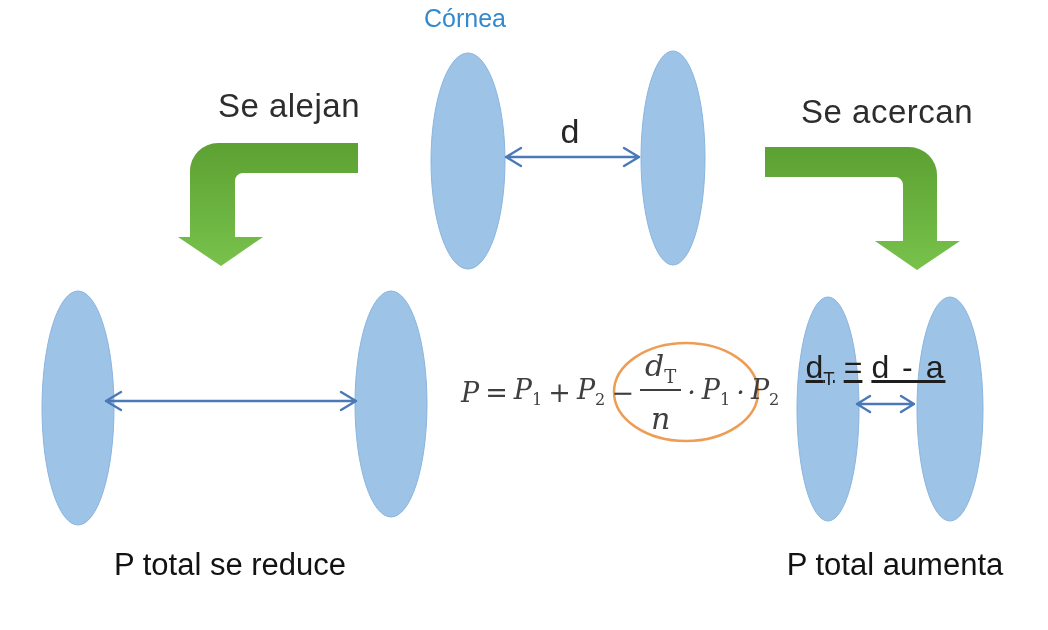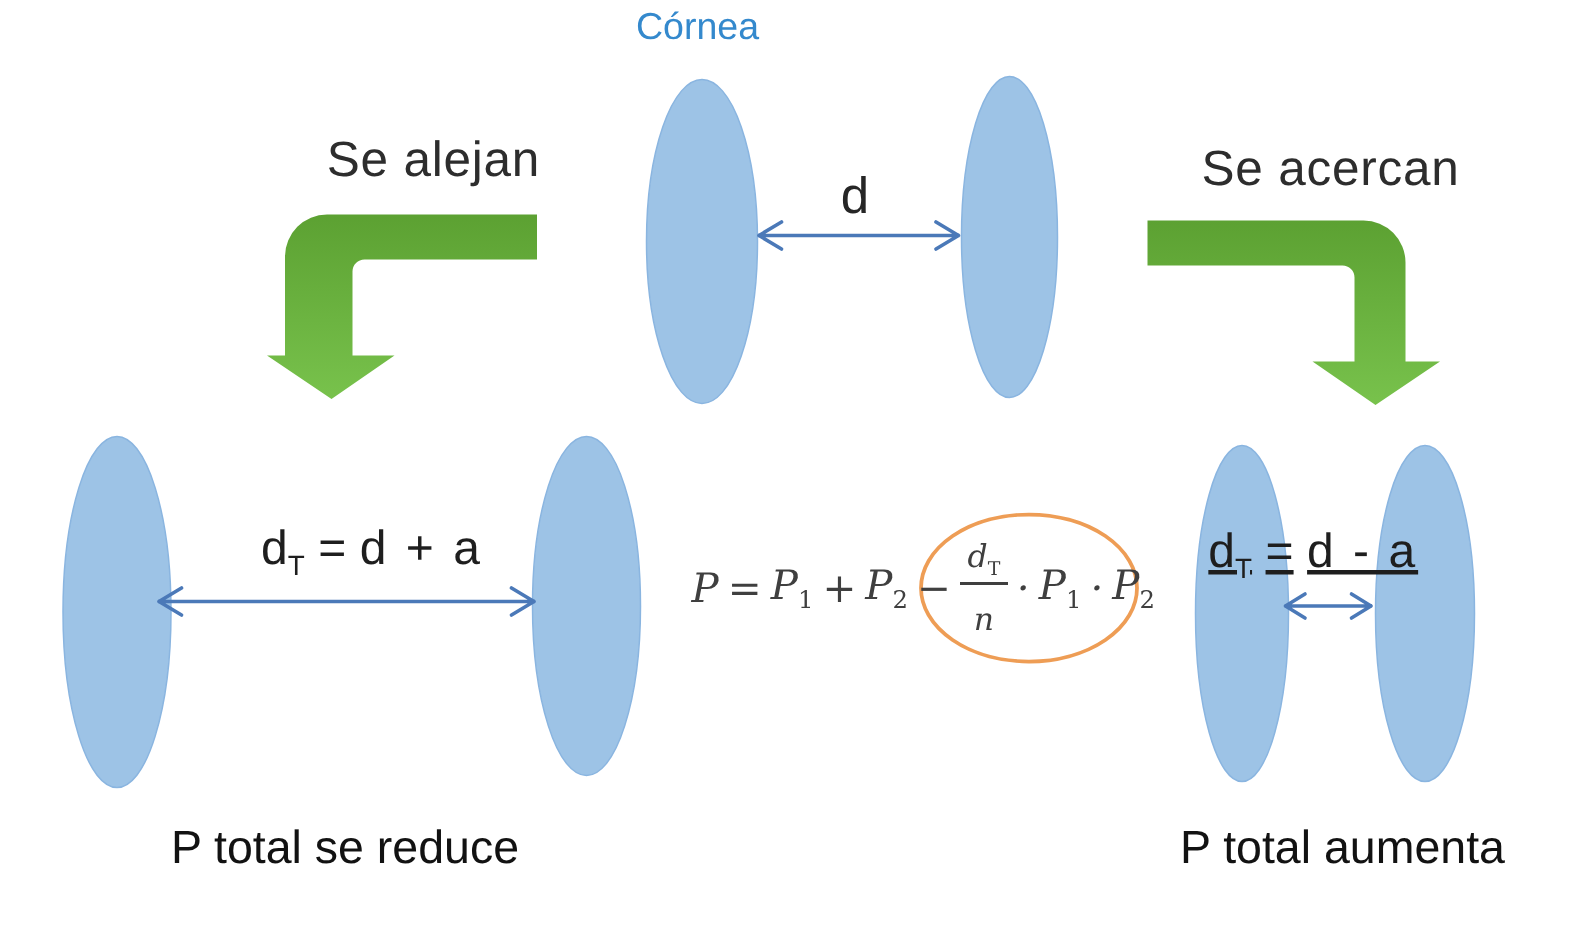--- a/index.html
+++ b/index.html
@@ -18,21 +18,21 @@
   .dist-label .eq { margin:0 9px; }
   .dist-label .rhs { letter-spacing:2px; }
   .caption { color:#121212; font-size:31px; font-weight:400; text-align:center; white-space:nowrap; }
 
   .formula {
     display:flex; align-items:center; gap:6px; height:82px;
     font-family:"DejaVu Serif", serif; font-style:italic;
     font-size:27px; color:var(--formula-gray); white-space:nowrap;
   }
   .formula sub { font-size:60%; font-style:normal; }
-  .frac { display:inline-flex; flex-direction:column; align-items:center; line-height:1.05; font-size:21px;gap:10px; }
+  .frac { display:inline-flex; flex-direction:column; align-items:center; line-height:1.05; font-size:30px;gap:10px; }
   .frac .num { padding:0 5px 2px 5px; border-bottom:2px solid var(--formula-gray); }
   .frac .den { padding-top:2px; }
 </style>
 </head>
 <body>
 
 <div class="canvas">
 
   <svg class="shapes" width="1048" height="630" viewBox="0 0 1048 630">
     <defs>
@@ -61,21 +61,20 @@
 
     <ellipse cx="686" cy="392" rx="72" ry="49" fill="none" stroke-width="2.5" stroke="#EE9D55"></ellipse>
   </svg>
 
   <div class="abs blue-label" style="left:400px; top:4px; width:130px;">Córnea</div>
   <div class="abs d-label" style="left:540px; top:112px; width:60px;">d</div>
 
   <div class="abs action-label" style="left:180px; top:87px; width:180px;">Se alejan</div>
   <div class="abs action-label" style="left:768px; top:93px; width:185px;margin-left:20px;">Se acercan</div>
 
-  <div class="abs dist-label" style="left:158px; top:347px; width:180px;"><span>d</span><sub>T</sub><span class="eq">=</span><span class="rhs">d + a</span></div>
 
   <div class="abs dist-label" style="left:798px; top:349px; width:155px;text-decoration:underline;"><span>d</span><sub>T</sub><span class="eq">=</span><span class="rhs">d - a</span></div>
 
   <div class="abs formula" style="left:461px; top:351px;">
     <span>P</span>
     <span>=</span>
     <span><span>P</span><sub>1</sub></span>
     <span>+</span>
     <span><span>P</span><sub>2</sub></span>
     <span>−</span>

